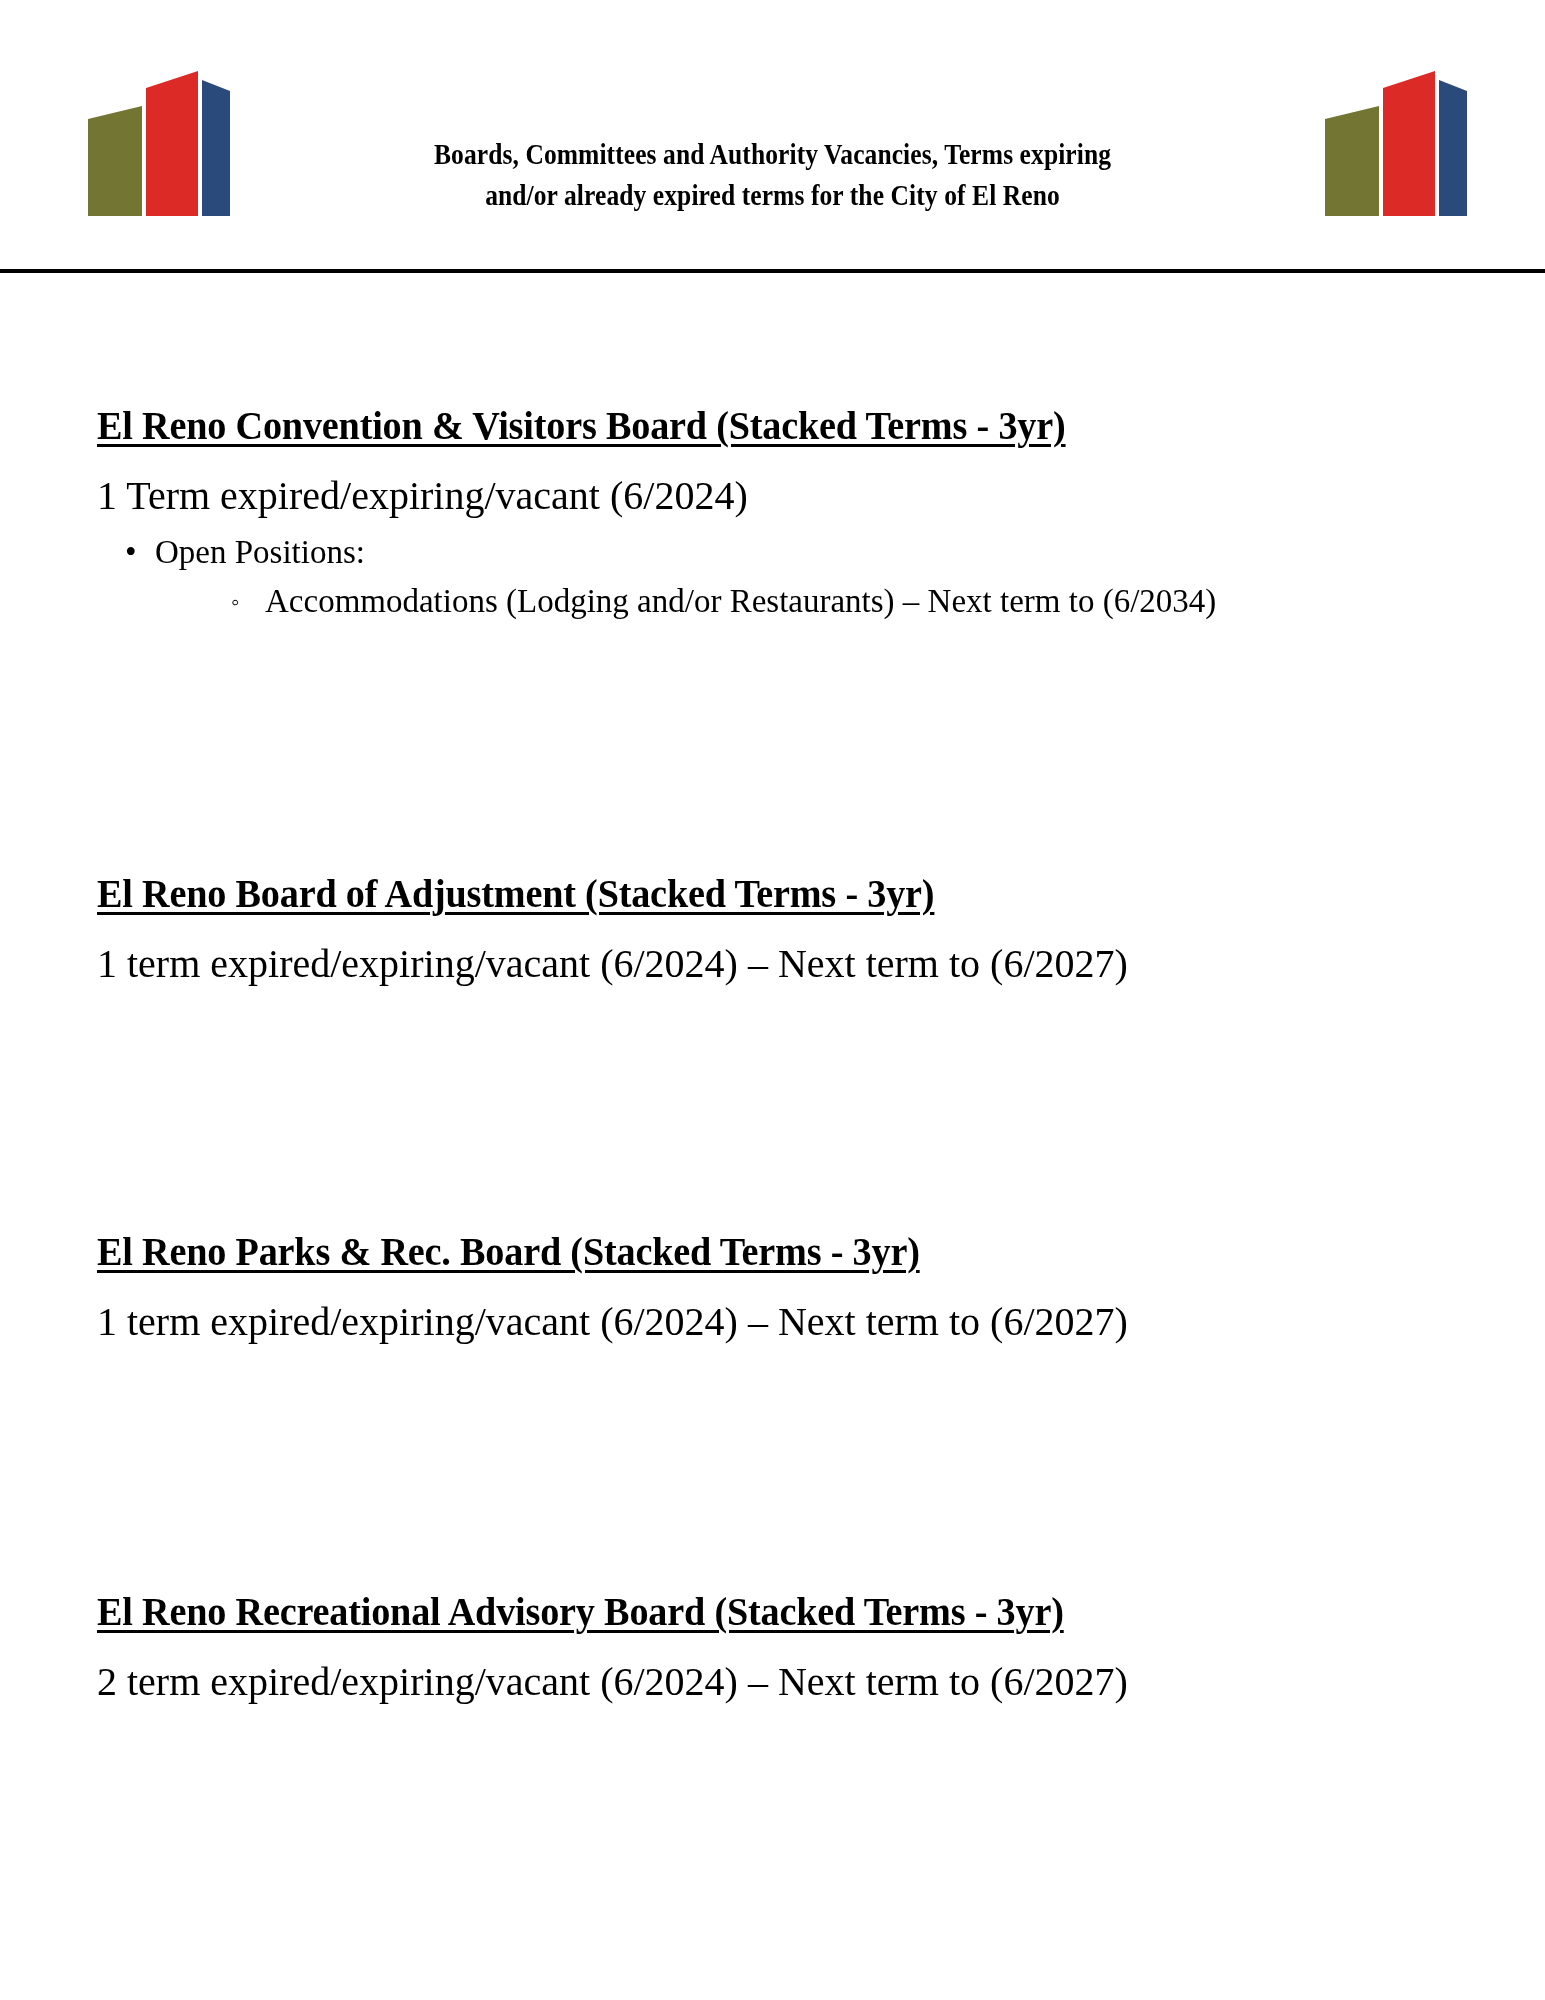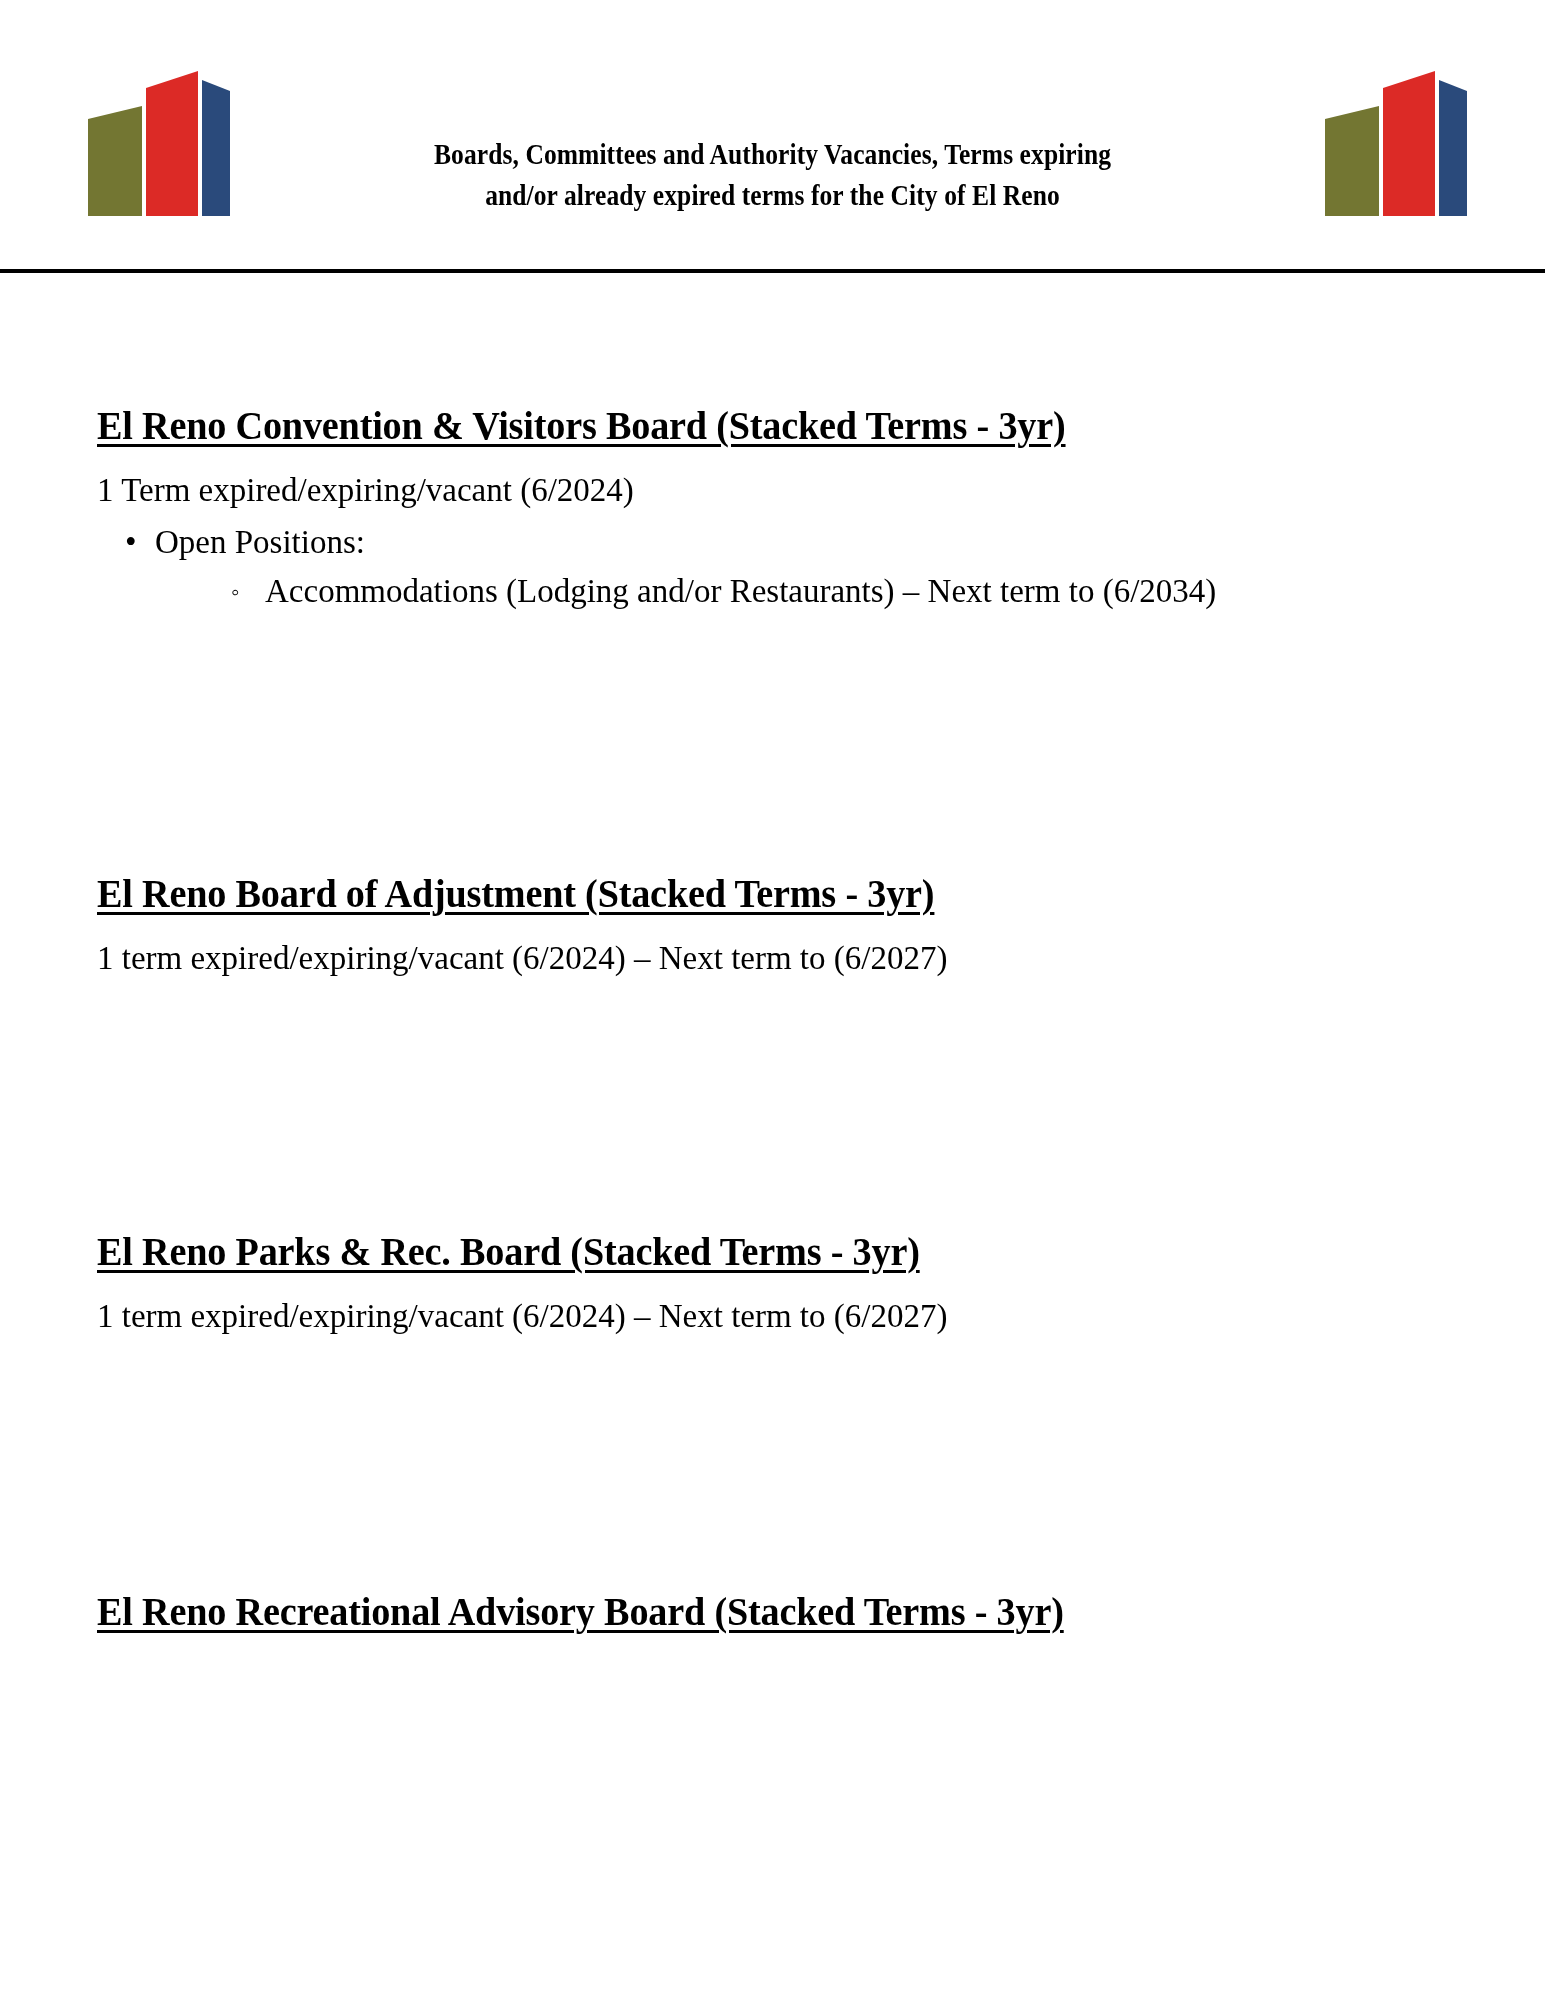--- a/index.html
+++ b/index.html
@@ -107,21 +107,21 @@
     letter-spacing: -0.2px;
     white-space: nowrap;
     margin: 0;
     transform: scaleX(0.955);
     transform-origin: left top;
   }
 
   .body-line {
     font-family: "Liberation Serif", "DejaVu Serif", serif;
     font-weight: 400;
-    font-size: 33px;
+    font-size: 40px;
     line-height: 1.44;
     color: #000000;
     margin: 0;
     padding-top: 18px;
     white-space: nowrap;
   }
 
   ul.bullets {
     list-style: none;
     margin: 0;
@@ -230,15 +230,16 @@
     <p class="body-line">1 term expired/expiring/vacant (6/2024) – Next term to (6/2027)</p>
   </div>
 
   <div class="section s3">
     <h2 class="section-heading">El Reno Parks &amp; Rec. Board (Stacked Terms - 3yr)</h2>
     <p class="body-line">1 term expired/expiring/vacant (6/2024) – Next term to (6/2027)</p>
   </div>
 
   <div class="section s4">
     <h2 class="section-heading">El Reno Recreational Advisory Board (Stacked Terms - 3yr)</h2>
+    <p class="body-line">2 term expired/expiring/vacant (6/2024) – Next term to (6/2027)</p>
   </div>
 
 </div>
 
 </body></html>

